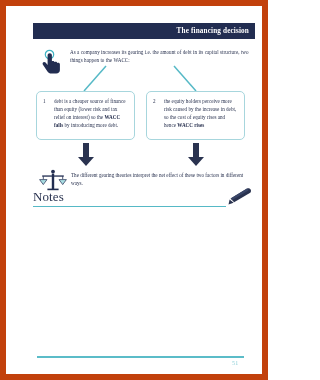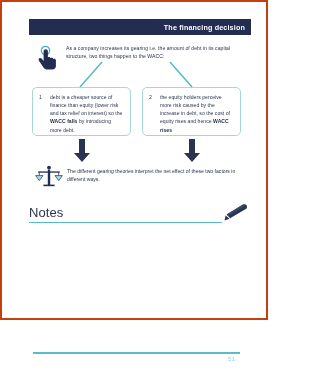--- a/index.html
+++ b/index.html
@@ -9,24 +9,25 @@
   }
   body {
     width: 268px;
     height: 380px;
     font-family: "Liberation Sans", sans-serif;
     overflow: hidden;
   }
   .page {
     position: relative;
     width: 268px;
-    height: 320px;
+    height: 380px;
     box-sizing: border-box;
     background: #ffffff;
-    border: 2px solid #c2410c;
+    border: 6px solid #c2410c;
+    font-family: Liberation Serif, serif;
   }
 
   
   .header-bar {
     position: absolute;
     left: 27px;
     top: 17px;
     width: 222px;
     height: 16px;
     background: #222d51;
@@ -133,21 +134,21 @@
     margin-top: 2px;
     font-size: 5.1px;
     line-height: 1.62;
     color: #2a3350;
   }
 
   
   .notes-block {
     position: absolute;
     left: 27px;
-    top: 204px;
+    top: 184px;
     width: 222px;
   }
   .notes-title {
     font-size: 13px;
     color: #2a3350;
     letter-spacing: 0.1px;
     line-height: 1;
     padding-bottom: 3px;
   }
   .notes-rule {

